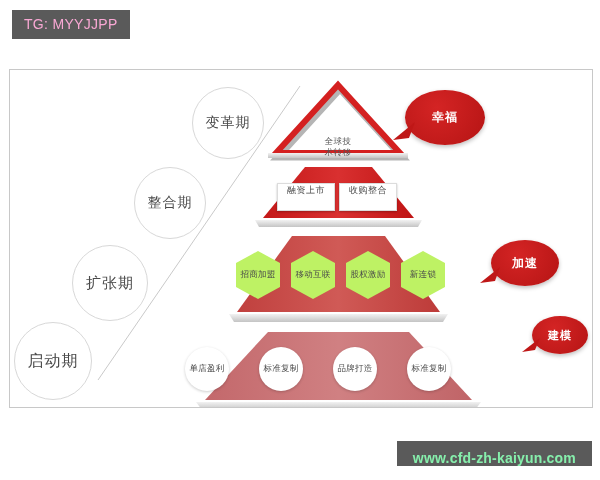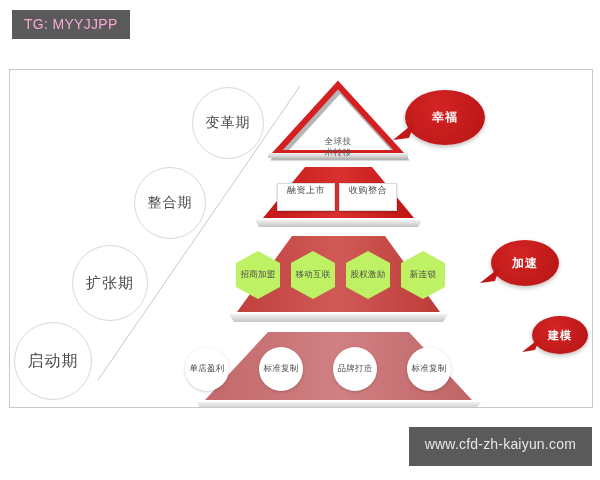--- a/index.html
+++ b/index.html
@@ -101,25 +101,25 @@
     letter-spacing:1px;
     box-shadow:0 2px 4px rgba(0,0,0,.25);
   }
   .callout .tail{
     position:absolute;
     width:0;height:0;
   }
   
   #watermark{
     position:absolute;right:8px;bottom:14px;
-    background:#5a5a5a;color:#e5e5e5;
+    background:#5a5a5a;color:#86efac;
     font-size:14px;
-    padding:9px 16px 14px 16px;
+    padding:9px 16px 0 16px;
     font-family:"Liberation Sans",sans-serif;
-    letter-spacing:.2px;white-space:nowrap;
+    letter-spacing:.2px;white-space:nowrap;font-weight:bold;
   }
 </style>
 </head>
 <body>
 
 <div id="tg-tag">
   <span>TG: MYYJJPP</span>
 </div>
 
 <div id="card">

